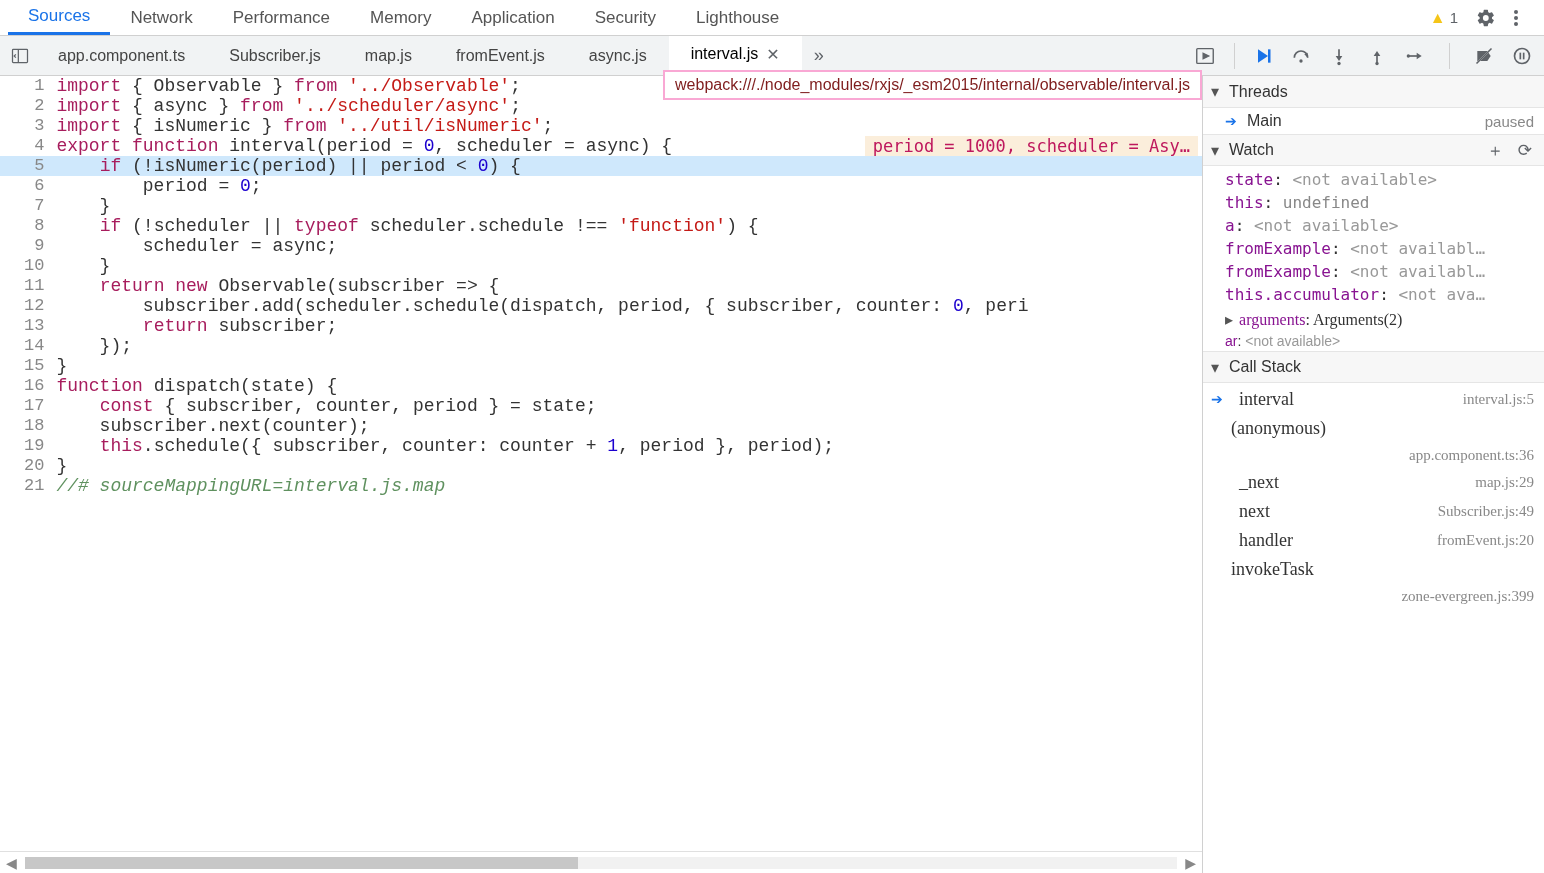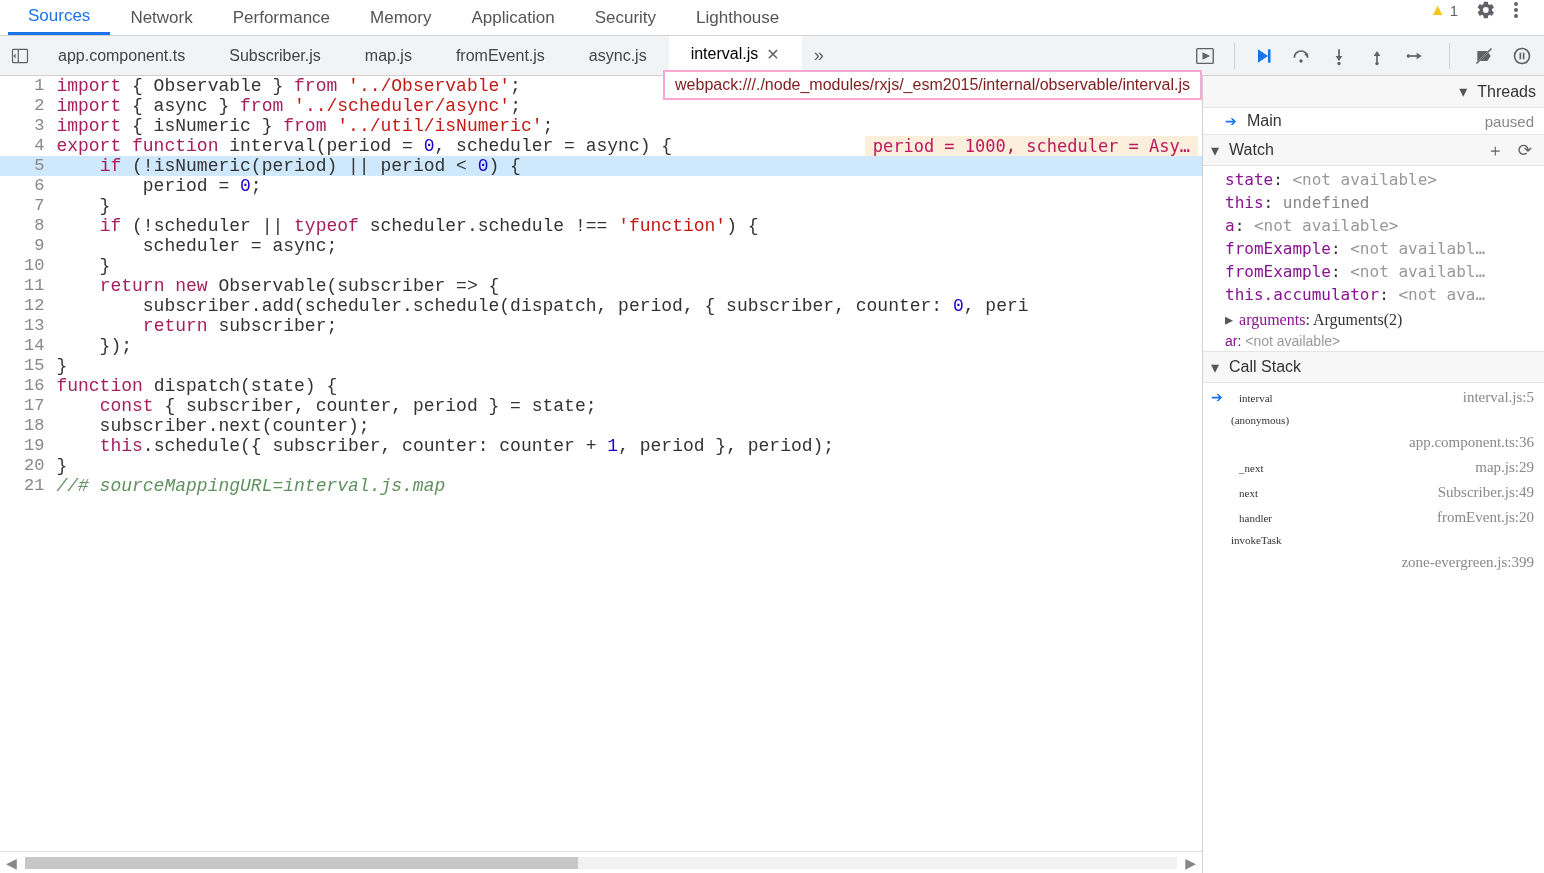--- a/index.html
+++ b/index.html
@@ -11,21 +11,21 @@
     width: 1544px;
     height: 873px;
     overflow: hidden;
     display: flex;
     flex-direction: column;
   }
 
   
   .top-tabs {
     display: flex;
-    align-items: flex-start;
+    align-items: center;
     height: 36px;
     border-bottom: 1px solid #d0d0d0;
     padding: 0 8px;
     gap: 0;
   }
   .top-tab {
     padding: 0 20px;
     height: 100%;
     display: flex;
     align-items: center;
@@ -217,21 +217,21 @@
     height:32px;
     padding:0 8px;
     gap:6px;
     border-top:1px solid #e5e5e5;
     border-bottom:1px solid #e5e5e5;
     background:#f7f7f7;
     font-size:16px;
     color:#333;
     cursor:pointer;
   }
-  .sect-h:first-child { border-top:none;justify-content:flex-end; }
+  .sect-h:first-child { border-top:none; }
   .tri-down::before { content:"▾"; color:#555; margin-right:4px; }
   .tri-right::before { content:"▸"; color:#555; margin-right:4px; }
   .sect-h .sp { flex:1; }
   .sect-h .tool { color:#5f6368; font-size:17px; cursor:pointer; padding:0 4px;}
   .threads-row, .cs-row {
     display:flex;
     align-items:center;
     padding:4px 10px 4px 22px;
     font-size:16px;
     gap:8px;
@@ -264,21 +264,21 @@
     padding:2px 10px 2px 22px;
     font-family: "Segoe UI";
     font-size:16px;
   }
   .watch-sub .tri-right::before { margin-right:6px; }
   .cs-row {
     padding:4px 10px 4px 8px;
     font-family: "Segoe UI";
     flex-wrap:wrap;
   }
-  .cs-row .fname { padding-left:6px; font-size:11px; }
+  .cs-row .fname { padding-left:6px; font-size:18px; }
   .cs-row .loc {
     margin-left:auto;
     color:#888;
     font-size:15px;
   }
   .cs-row.two-line { flex-direction:column; align-items:flex-start; }
   .cs-row.two-line .loc { align-self:flex-end; margin-left:0; }
 </style>
 </head>
 <body>

